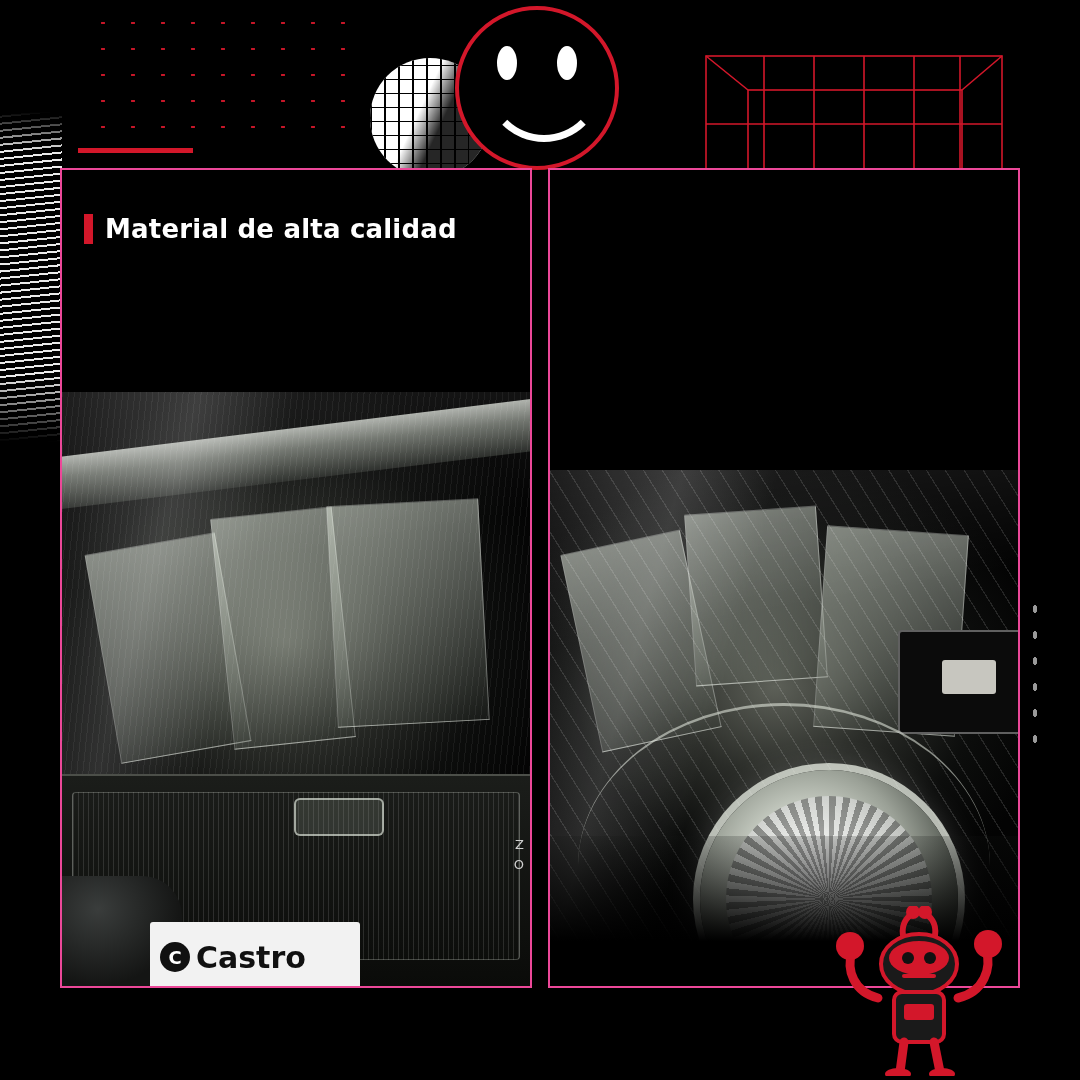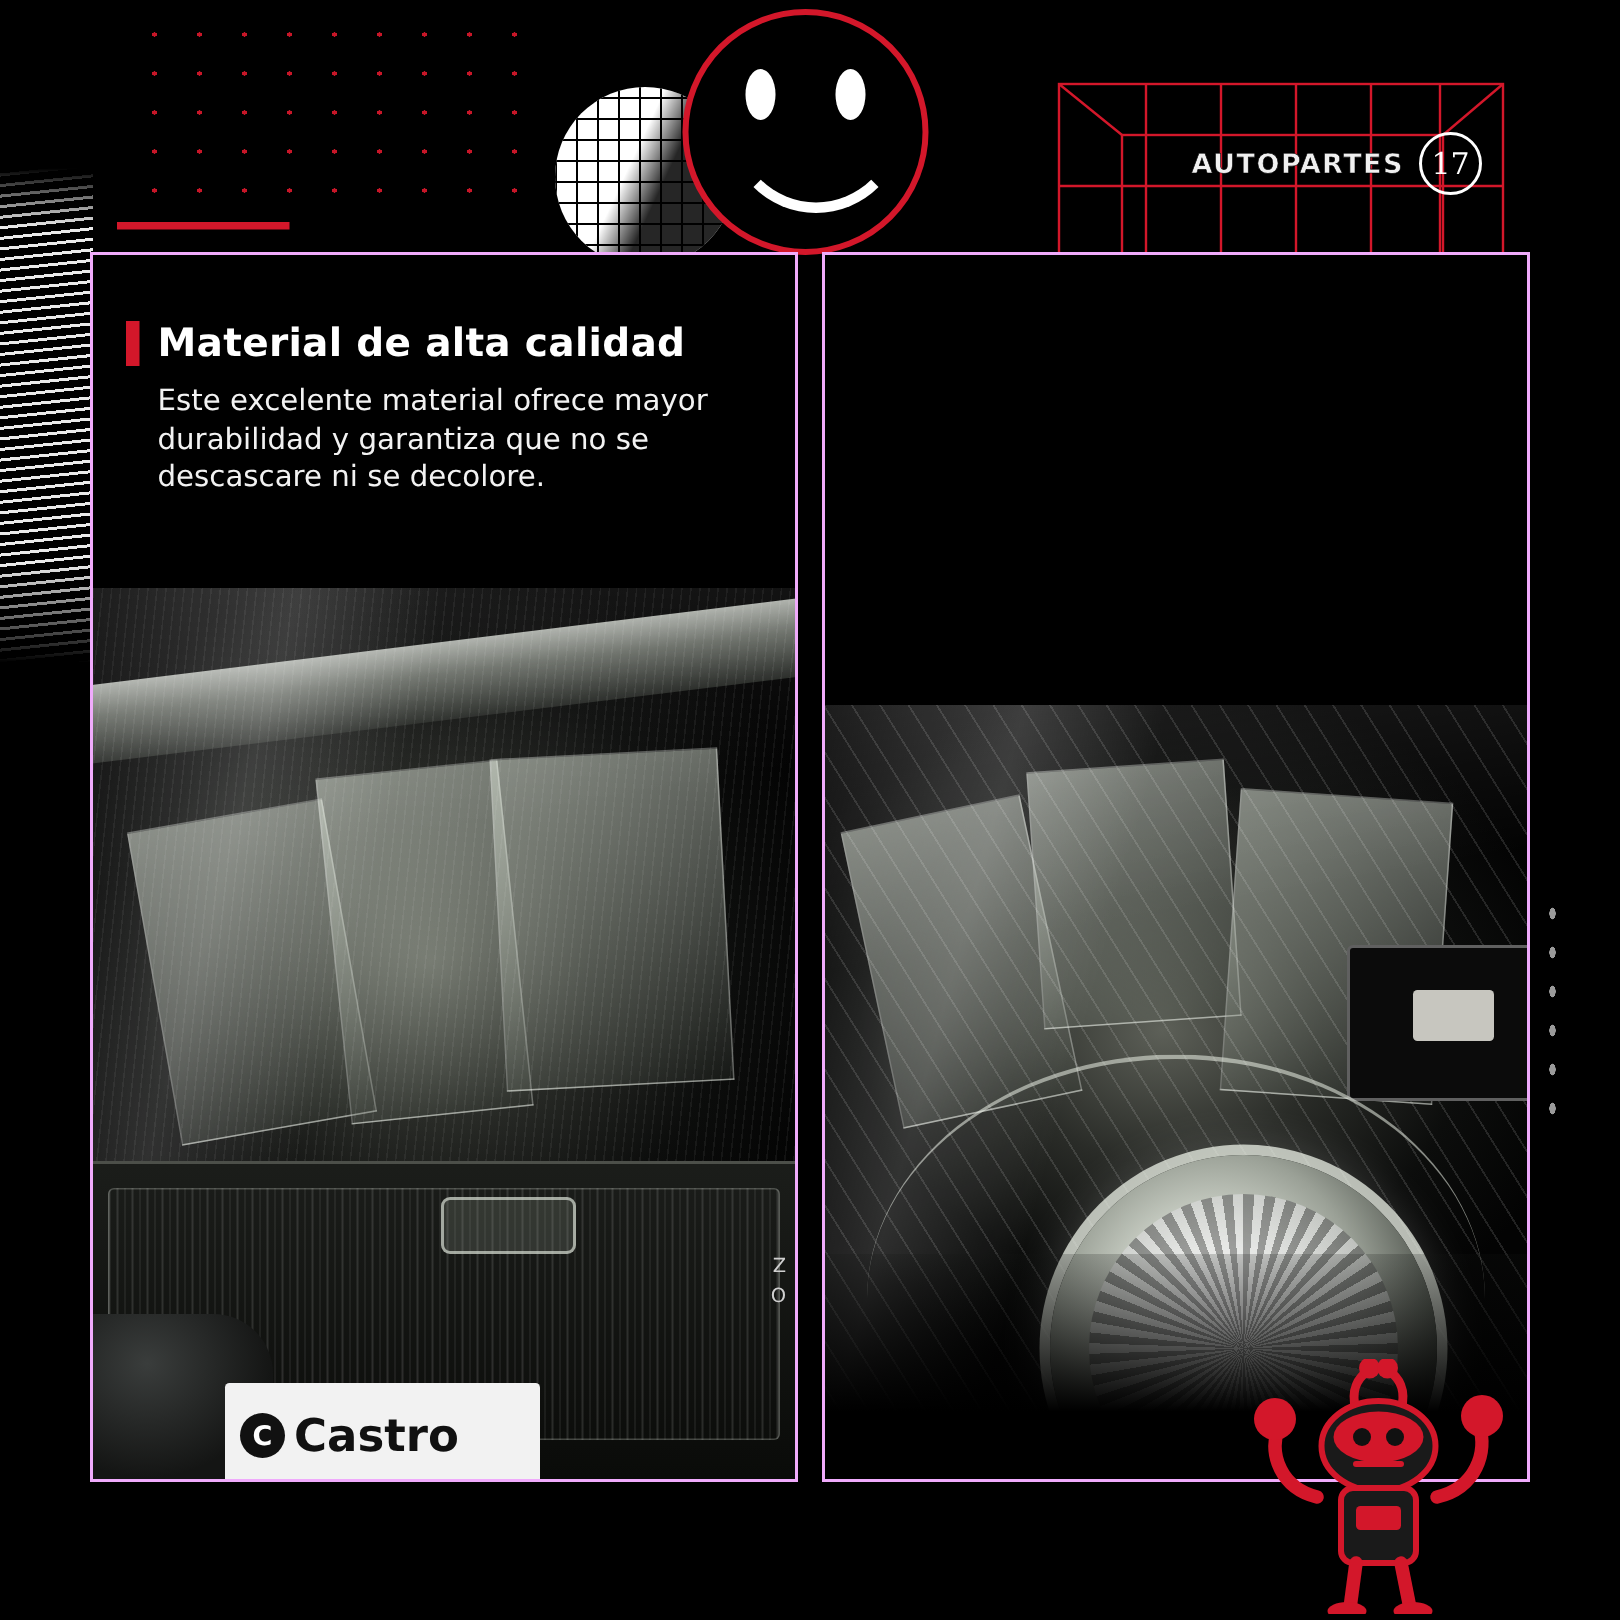--- a/index.html
+++ b/index.html
@@ -180,21 +180,21 @@
     width: 10px;
     height: 160px;
     background-image: radial-gradient(#9a9a9a 2px, transparent 2.2px);
     background-size: 14px 26px;
   }
 
   
   .card {
     position: absolute;
     background: #000;
-    border: 2px solid #f0abfc;
+    border: 2px solid #ec4899;
     overflow: hidden;
   }
   .card-left  { left: 60px;  top: 168px; width: 468px; height: 816px; }
   .card-right { left: 548px; top: 168px; width: 468px; height: 816px; }
 
   .card-head {
     padding: 44px 26px 0 22px;
   }
   .card-title {
     display: flex;
@@ -469,36 +469,31 @@
         <line x1="2" y1="370" x2="298" y2="370"></line>
         <line x1="60" y1="2" x2="60" y2="422"></line>
         <line x1="110" y1="2" x2="110" y2="422"></line>
         <line x1="160" y1="2" x2="160" y2="422"></line>
         <line x1="210" y1="2" x2="210" y2="422"></line>
         <line x1="256" y1="2" x2="256" y2="422"></line>
       </g>
     </svg>
   </div>
 
-  <div class="brand-badge">
-    <span class="txt">AUTOPARTES</span>
-    <span class="num">17</span>
-  </div>
 
   <div class="scratch"></div>
   <div class="vertical-word">Automotive</div>
   <div class="dot-col"></div>
 
   <div class="card card-left">
     <div class="card-head">
       <div class="card-title">
         <span class="tick"></span>
         <h2>Material de alta calidad</h2>
       </div>
-      <p class="card-body">Este excelente material ofrece mayor durabilidad y garantiza que no se descascare ni se decolore.</p>
     </div>
 
     <div class="photo photo-left">
       <div class="lamp-bg"></div>
       <div class="lens-bar"></div>
       <div class="facet" style="left:40px;  top:150px; width:130px; height:210px; transform:rotate(-10deg);"></div>
       <div class="facet" style="left:160px; top:120px; width:120px; height:230px; transform:rotate(-6deg);"></div>
       <div class="facet" style="left:270px; top:110px; width:150px; height:220px; transform:rotate(-3deg);"></div>
       <div class="ribs"></div>
       <div class="sheen"></div>

